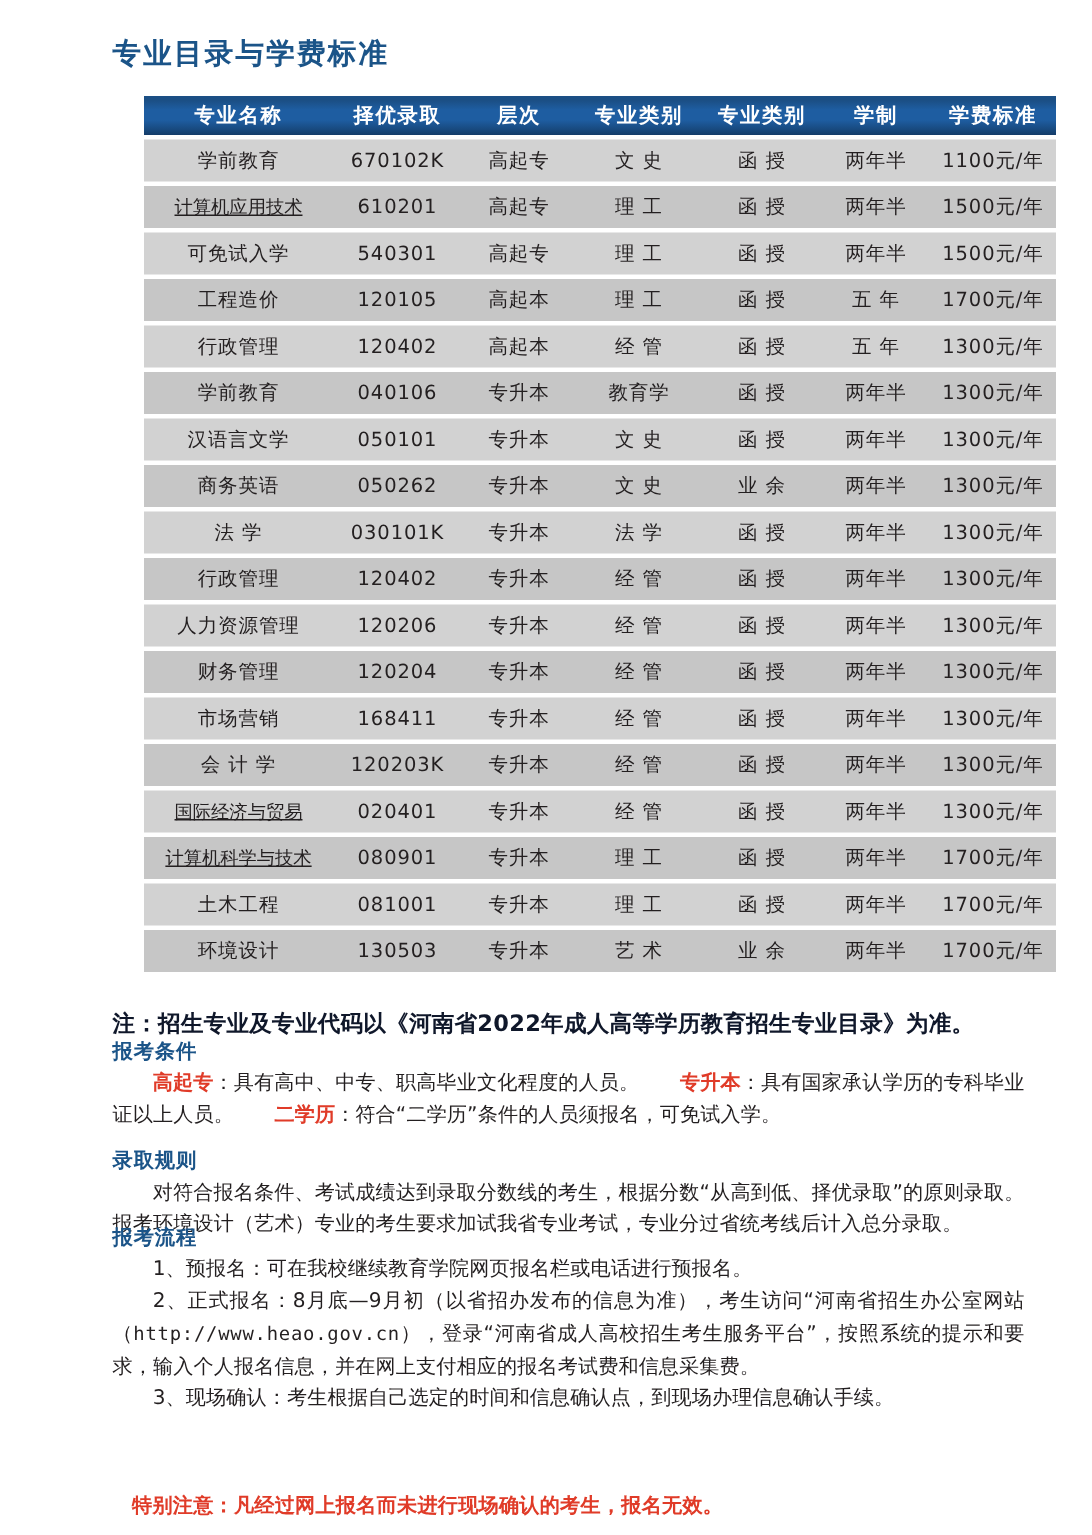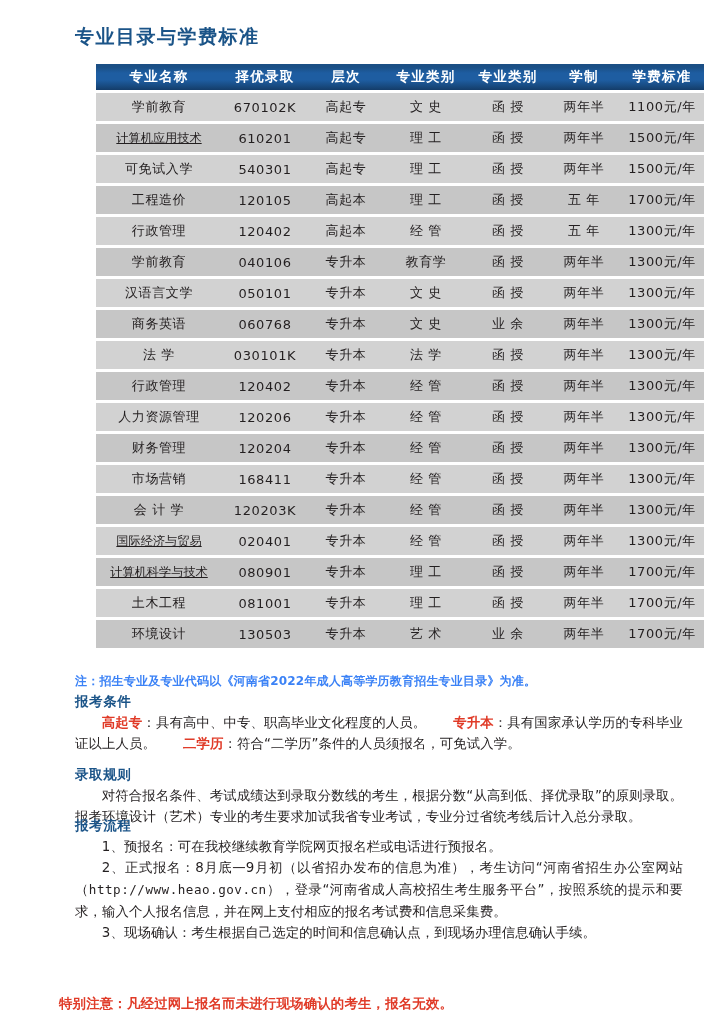--- a/index.html
+++ b/index.html
@@ -87,24 +87,24 @@
   td.c-name   { letter-spacing: 1px; }
   td.c-name.tight { letter-spacing: 0px; font-size: 12.2px; text-decoration: underline; }
   td.c-code   { letter-spacing: 0.2px; font-size: 12.6px; }
   td.c-fee    { letter-spacing: 0px; font-size: 12.6px; }
 
   
   .note-line {
     position: absolute;
     left: 75px;
     top: 673px;
-    font-size: 12px;
+    font-size: 15px;
     font-weight: bold;
     letter-spacing: 0.2px;
-    color: #3b82f6;
+    color: #0f172a;
     white-space: nowrap;
   }
 
   .section {
     position: absolute;
     left: 75px;
     width: 608px;
   }
   .section-head {
     font-size: 13.5px;
@@ -123,21 +123,21 @@
   .indent { text-indent: 2em; }
   .red-b { color: #e03b28; font-weight: bold; }
   .url { font-family: "DejaVu Sans Mono", "Liberation Mono", monospace; font-size: 12.6px; letter-spacing: 0.5px; }
 
   .sec-baokao  { top: 692px; }
   .sec-luqu    { top: 765px; }
   .sec-liucheng{ top: 816px; }
 
   .warn-line {
     position: absolute;
-    left: 59px;
+    left: 88px;
     top: 995px;
     font-size: 13.4px;
     font-weight: bold;
     color: #e03b28;
     letter-spacing: 0.2px;
     white-space: nowrap;
   }
 </style>
 </head>
 <body>
@@ -227,21 +227,21 @@
             <td class="c-name">汉语言文学</td>
             <td class="c-code">050101</td>
             <td class="c-level">专升本</td>
             <td class="c-category">文 史</td>
             <td class="c-form">函 授</td>
             <td class="c-duration">两年半</td>
             <td class="c-fee">1300元/年</td>
           </tr>
           <tr class="row-even">
             <td class="c-name">商务英语</td>
-            <td class="c-code">060768</td>
+            <td class="c-code">050262</td>
             <td class="c-level">专升本</td>
             <td class="c-category">文 史</td>
             <td class="c-form">业 余</td>
             <td class="c-duration">两年半</td>
             <td class="c-fee">1300元/年</td>
           </tr>
           <tr class="row-odd">
             <td class="c-name">法  学</td>
             <td class="c-code">030101K</td>
             <td class="c-level">专升本</td>

